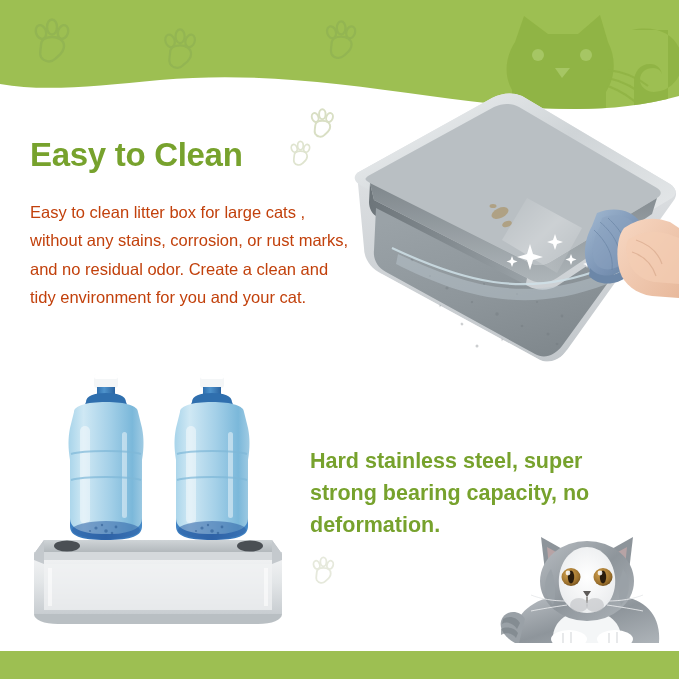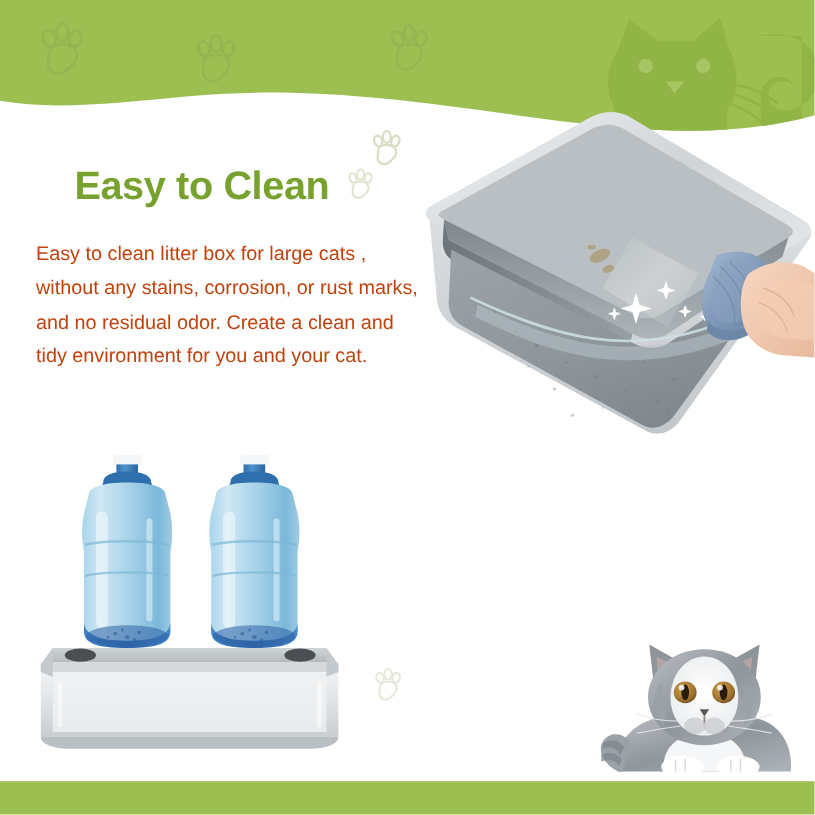--- a/index.html
+++ b/index.html
@@ -19,21 +19,21 @@
   .paw{position:absolute;}
   .paw svg{display:block;}
 
   
   .footer-bar{position:absolute;left:0;bottom:0;width:679px;height:28px;background:#9dbf52;}
 
   
   .headline{
     position:absolute;left:30px;top:136px;
     font-size:33px;font-weight:bold;color:#77a22d;
-    letter-spacing:-0.3px;white-space:nowrap;margin-left:32px;
+    letter-spacing:-0.3px;white-space:nowrap;
   }
   .body-copy{
     position:absolute;left:30px;top:198px;width:320px;
     font-size:16.5px;line-height:1.72;color:#c2410c;
   }
   .subhead{
     position:absolute;left:310px;top:446px;width:345px;
     font-size:21.5px;font-weight:bold;color:#77a22d;
     line-height:1.48;
   }
@@ -148,20 +148,21 @@
       <ellipse cx="11" cy="14" rx="5" ry="7" transform="rotate(-18 11 14)"></ellipse>
       <ellipse cx="22" cy="9" rx="5" ry="7.5"></ellipse>
       <ellipse cx="33" cy="14" rx="5" ry="7" transform="rotate(18 33 14)"></ellipse>
       <path d="M11,27 C11,21 17,19 22,19 C28,19 34,22 34,28 C34,35 28,38 25,41 C21,45 14,44 11,39 C9,35 11,31 11,27 Z"></path>
     </g>
       </svg>
   </div>
 
   <div class="headline">Easy to Clean</div>
   <div class="body-copy">Easy to clean litter box for large cats , without any stains, corrosion, or rust marks, and no residual odor. Create a clean and tidy environment for you and your cat.</div>
+  <div class="subhead">Hard stainless steel, super strong bearing capacity, no deformation.</div>
 
   <div class="litterbox">
     <svg viewBox="0 0 327 320" xmlns="http://www.w3.org/2000/svg">
       <defs>
         <linearGradient id="rimG" x1="0" y1="0" x2="1" y2="1">
           <stop offset="0" stop-color="#f2f4f5"></stop>
             <stop offset="0.45" stop-color="#cfd4d7"></stop>
           <stop offset="1" stop-color="#eef0f1"></stop>
         </linearGradient>
         <linearGradient id="innerBack" x1="0" y1="0" x2="0" y2="1">

